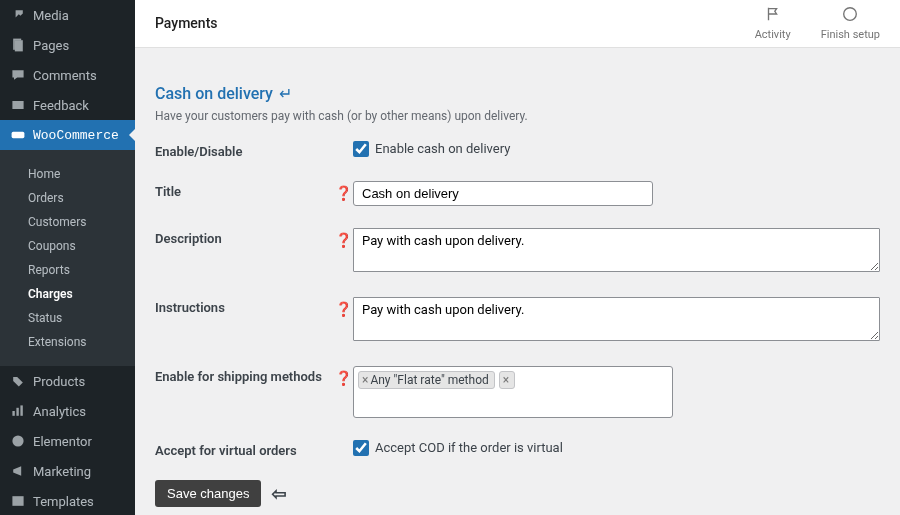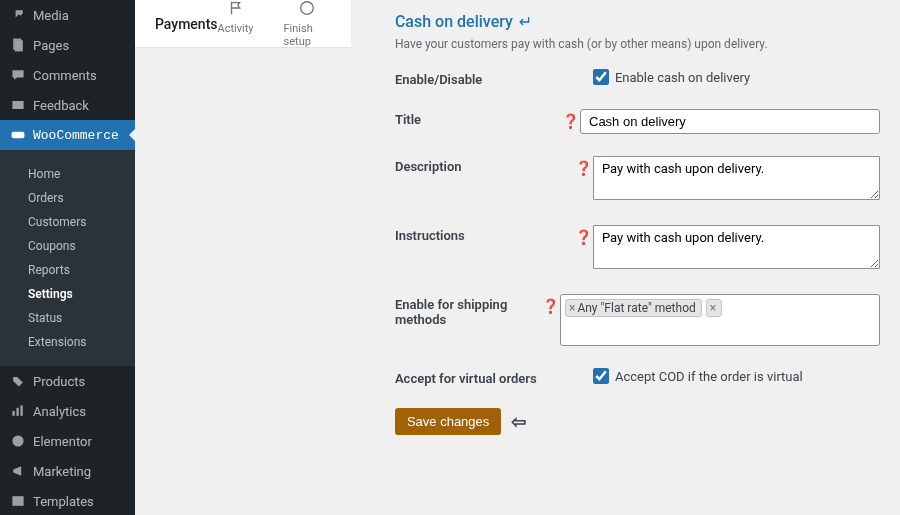--- a/index.html
+++ b/index.html
@@ -63,20 +63,21 @@
       padding: 5px 8px 5px 28px;
       color: rgba(240,246,252,0.7);
       font-size: 12px;
       cursor: pointer;
     }
     .submenu-item.current { color: #fff; font-weight: 600; }
     
     .content {
       flex: 1;
       display: flex;
+      flex-direction: column;
       height: 100%;
       overflow: hidden;
       gap: 24px;
     }
     .topbar {
       background: #fff;
       display: flex;
       align-items: center;
       padding: 0 20px;
       height: 48px;
@@ -195,21 +196,21 @@
       align-items: center;
       gap: 2px;
       color: #3c434a;
     }
     .chip-x {
       color: #777;
       cursor: pointer;
       font-size: 12px;
     }
     .save-btn {
-      background: #a16207;
+      background: #404040;
       color: #fff;
       border: none;
       padding: 6px 12px;
       font-size: 13px;
       border-radius: 3px;
       cursor: pointer;
     }
     .arrow-ann {
       display: inline-block;
       margin-left: 10px;
@@ -263,21 +264,21 @@
         </svg>
     </span>
     <span>WooCommerce</span>
   </div>
   <div class="submenu">
     <div class="submenu-item">Home</div>
     <div class="submenu-item">Orders</div>
     <div class="submenu-item">Customers</div>
     <div class="submenu-item">Coupons</div>
     <div class="submenu-item">Reports</div>
-    <div class="submenu-item current">Settings</div>
+    <div class="submenu-item current">Charges</div>
     <div class="submenu-item">Status</div>
     <div class="submenu-item">Extensions</div>
   </div>
   <div class="menu-item">
     <span class="mi-icon">
       <svg class="icon-svg" viewBox="0 0 20 20" fill="currentColor">
           <path d="M4 5h5l7 7-5 5-7-7z"></path>
         </svg>
     </span>
     <span>Products</span>

